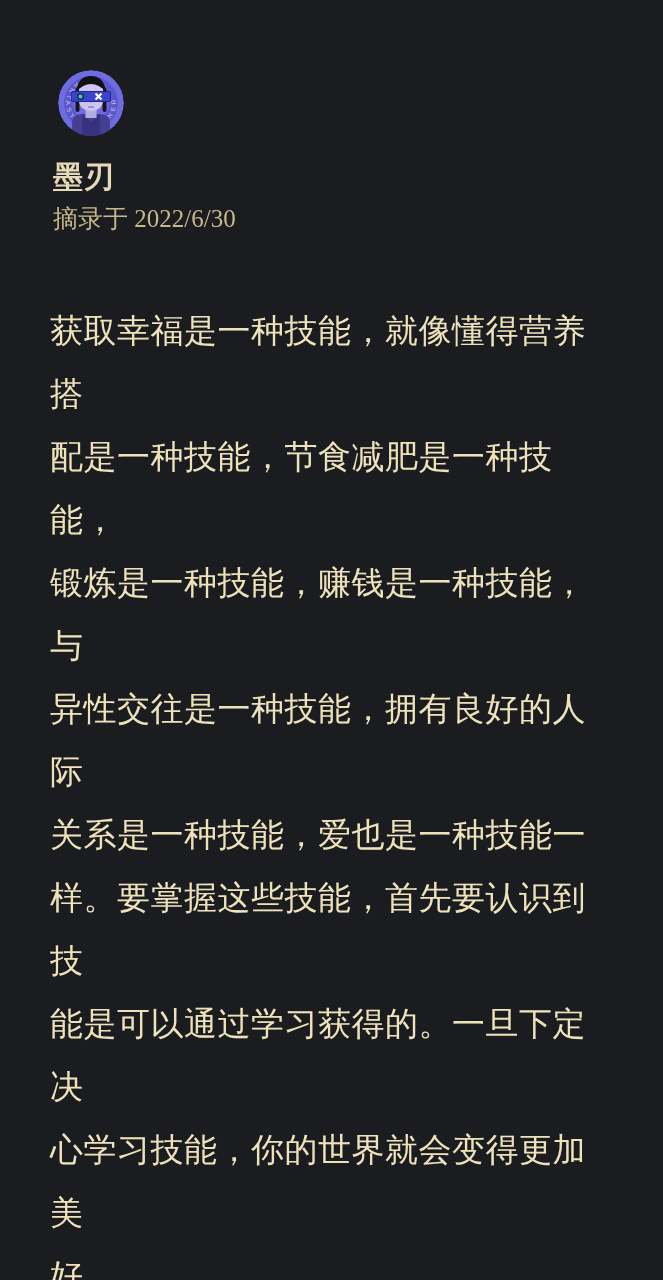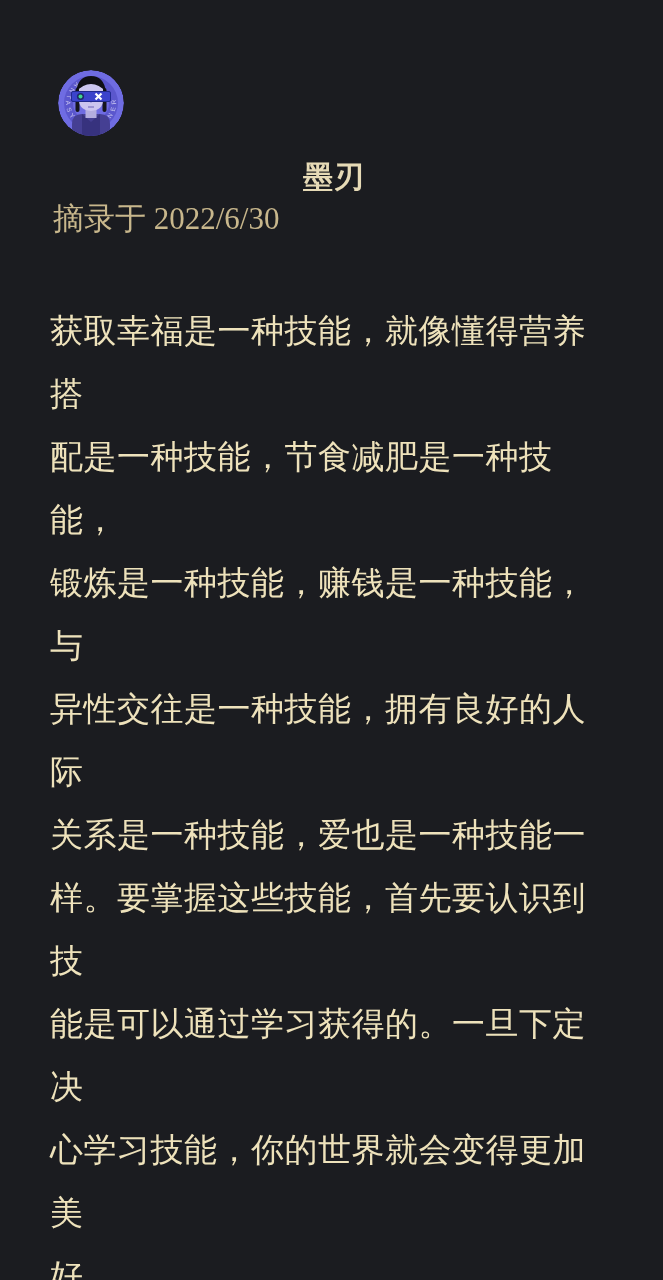--- a/index.html
+++ b/index.html
@@ -20,25 +20,24 @@
     overflow: hidden;
     display: block;
   }
   .username {
     margin: 24px 0 0 5px;
     font-size: 30px;
     font-weight: 700;
     line-height: 34px;
     color: #e6dab6;
     letter-spacing: 1px;
-    text-align: center;
   }
   .excerpt-date {
     margin: 8px 0 0 5px;
-    font-size: 31px;
+    font-size: 25px;
     line-height: 34px;
     color: #c8b78c;
   }
 
   
   .quote {
     margin: 64px 0 0 2px;
     font-size: 33px;
     line-height: 63px;
     color: #eee2bb;

